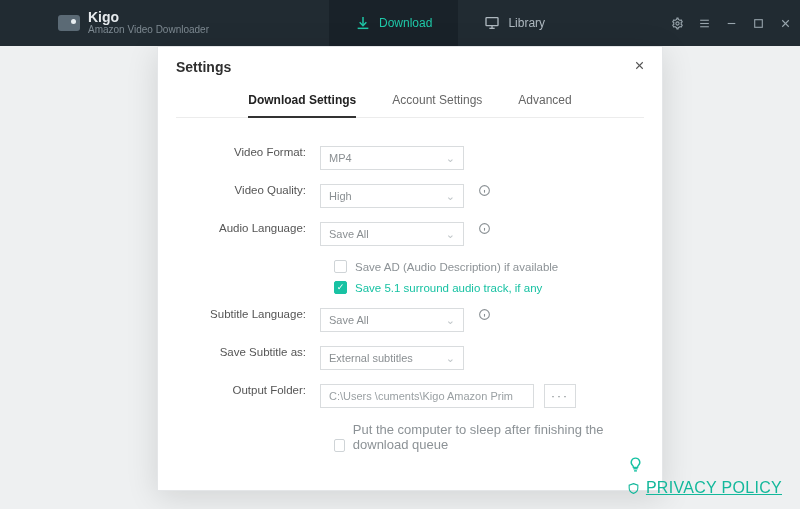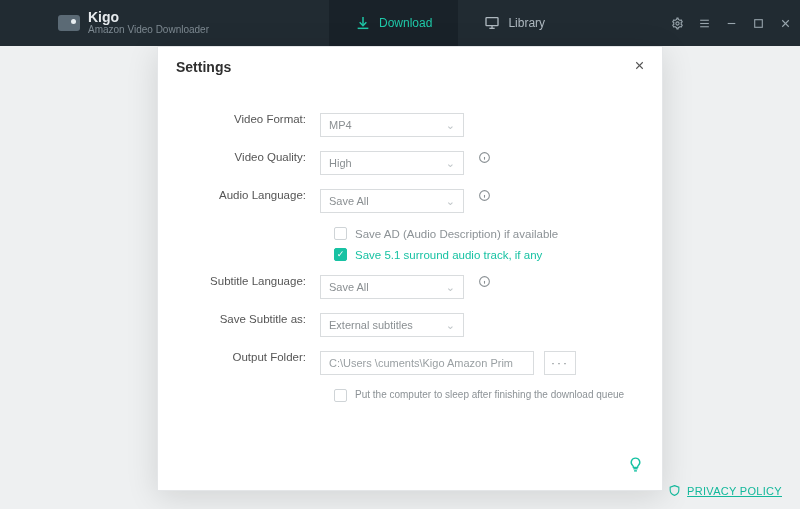--- a/index.html
+++ b/index.html
@@ -68,21 +68,21 @@
   .workarea {
     position: relative;
     height: calc(100% - 46px);
     background: #eef0f1;
   }
   .privacy {
     position: absolute;
     right: 18px; bottom: 12px;
     display: flex; align-items: center; gap: 6px;
     color: #13b89b;
-    font-size: 11px;
+    font-size: 16px;
     letter-spacing: .3px;
     text-decoration: underline;
     cursor: pointer;
   }
   .privacy svg { width: 13px; height: 13px; }
 
   
   .modal {
     position: absolute;
     left: 157px; top: 0px;
@@ -175,23 +175,23 @@
   .browse-btn {
     width: 32px; height: 24px;
     border: 1px solid #d9dcde;
     margin-left: 10px;
     display: flex; align-items: center; justify-content: center;
     color: #7e8588; cursor: pointer;
     letter-spacing: 2px;
   }
 
   .sleep-row {
-    display: flex; align-items: flex-start; gap: 8px;
+    display: flex; align-items: flex-end; gap: 8px;
     margin: 6px 0 0 146px;
-    font-size: 10px; color: #8c9296;
+    font-size: 13px; color: #8c9296;
   }
 
   .hint {
     position: absolute;
     right: 18px; bottom: 14px;
     color: #18c2a3; cursor: pointer;
   }
   .hint svg { width: 17px; height: 17px; }
 </style>
 </head>
@@ -268,20 +268,25 @@
     <div class="modal-head">
       <span class="modal-title">Settings</span>
       <span class="close-btn">
         <svg viewBox="0 0 24 24" stroke="currentColor" stroke-width="2">
             <path d="M6 6l12 12"></path>
             <path d="M18 6L6 18"></path>
           </svg>
       </span>
     </div>
 
+    <div class="tabs">
+      <div class="tab active">Download Settings</div>
+      <div class="tab">Account Settings</div>
+      <div class="tab">Advanced</div>
+    </div>
 
     <div class="form">
 
       <div class="row">
         <span class="row-label">Video Format:</span>
         <div class="select">
           <span>MP4</span>
           <span class="chevron">⌄</span>
         </div>
       </div>

